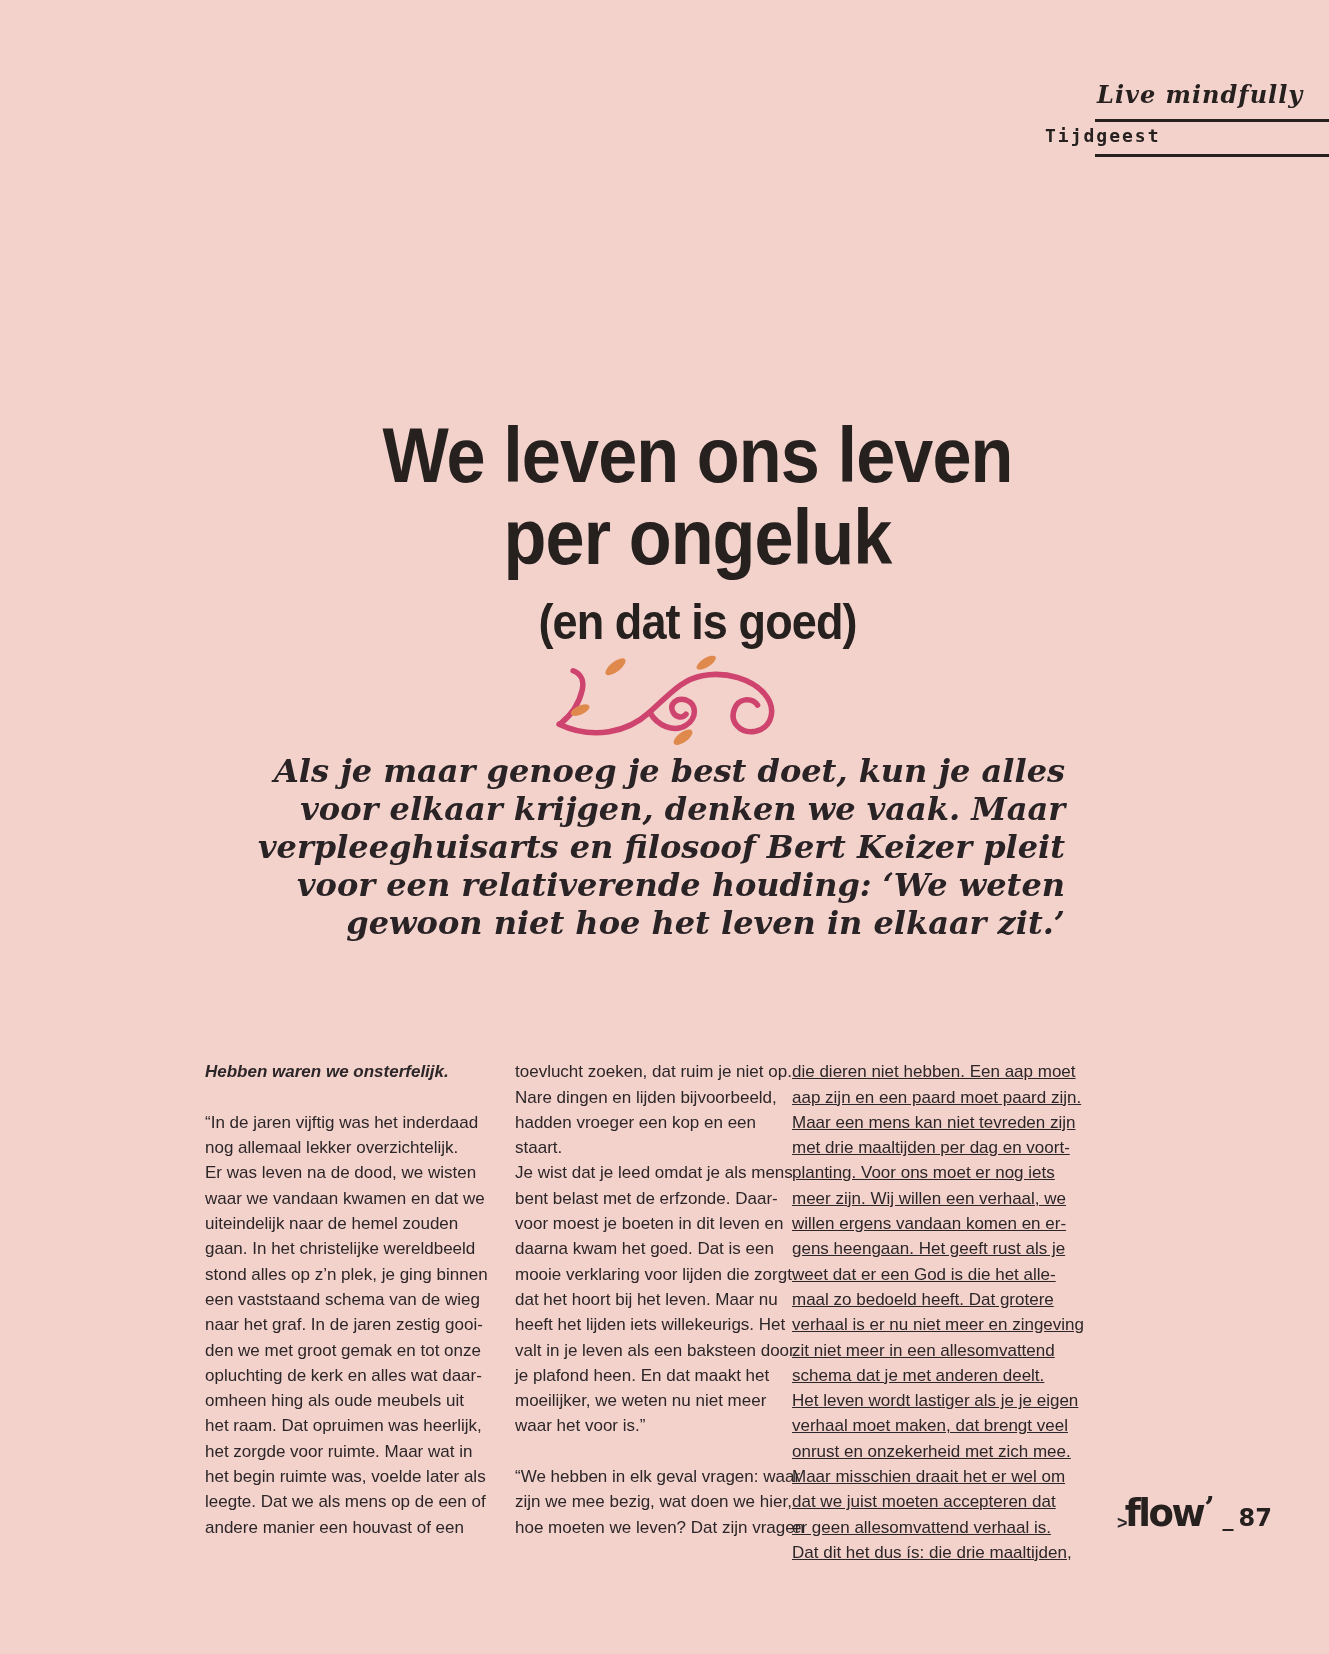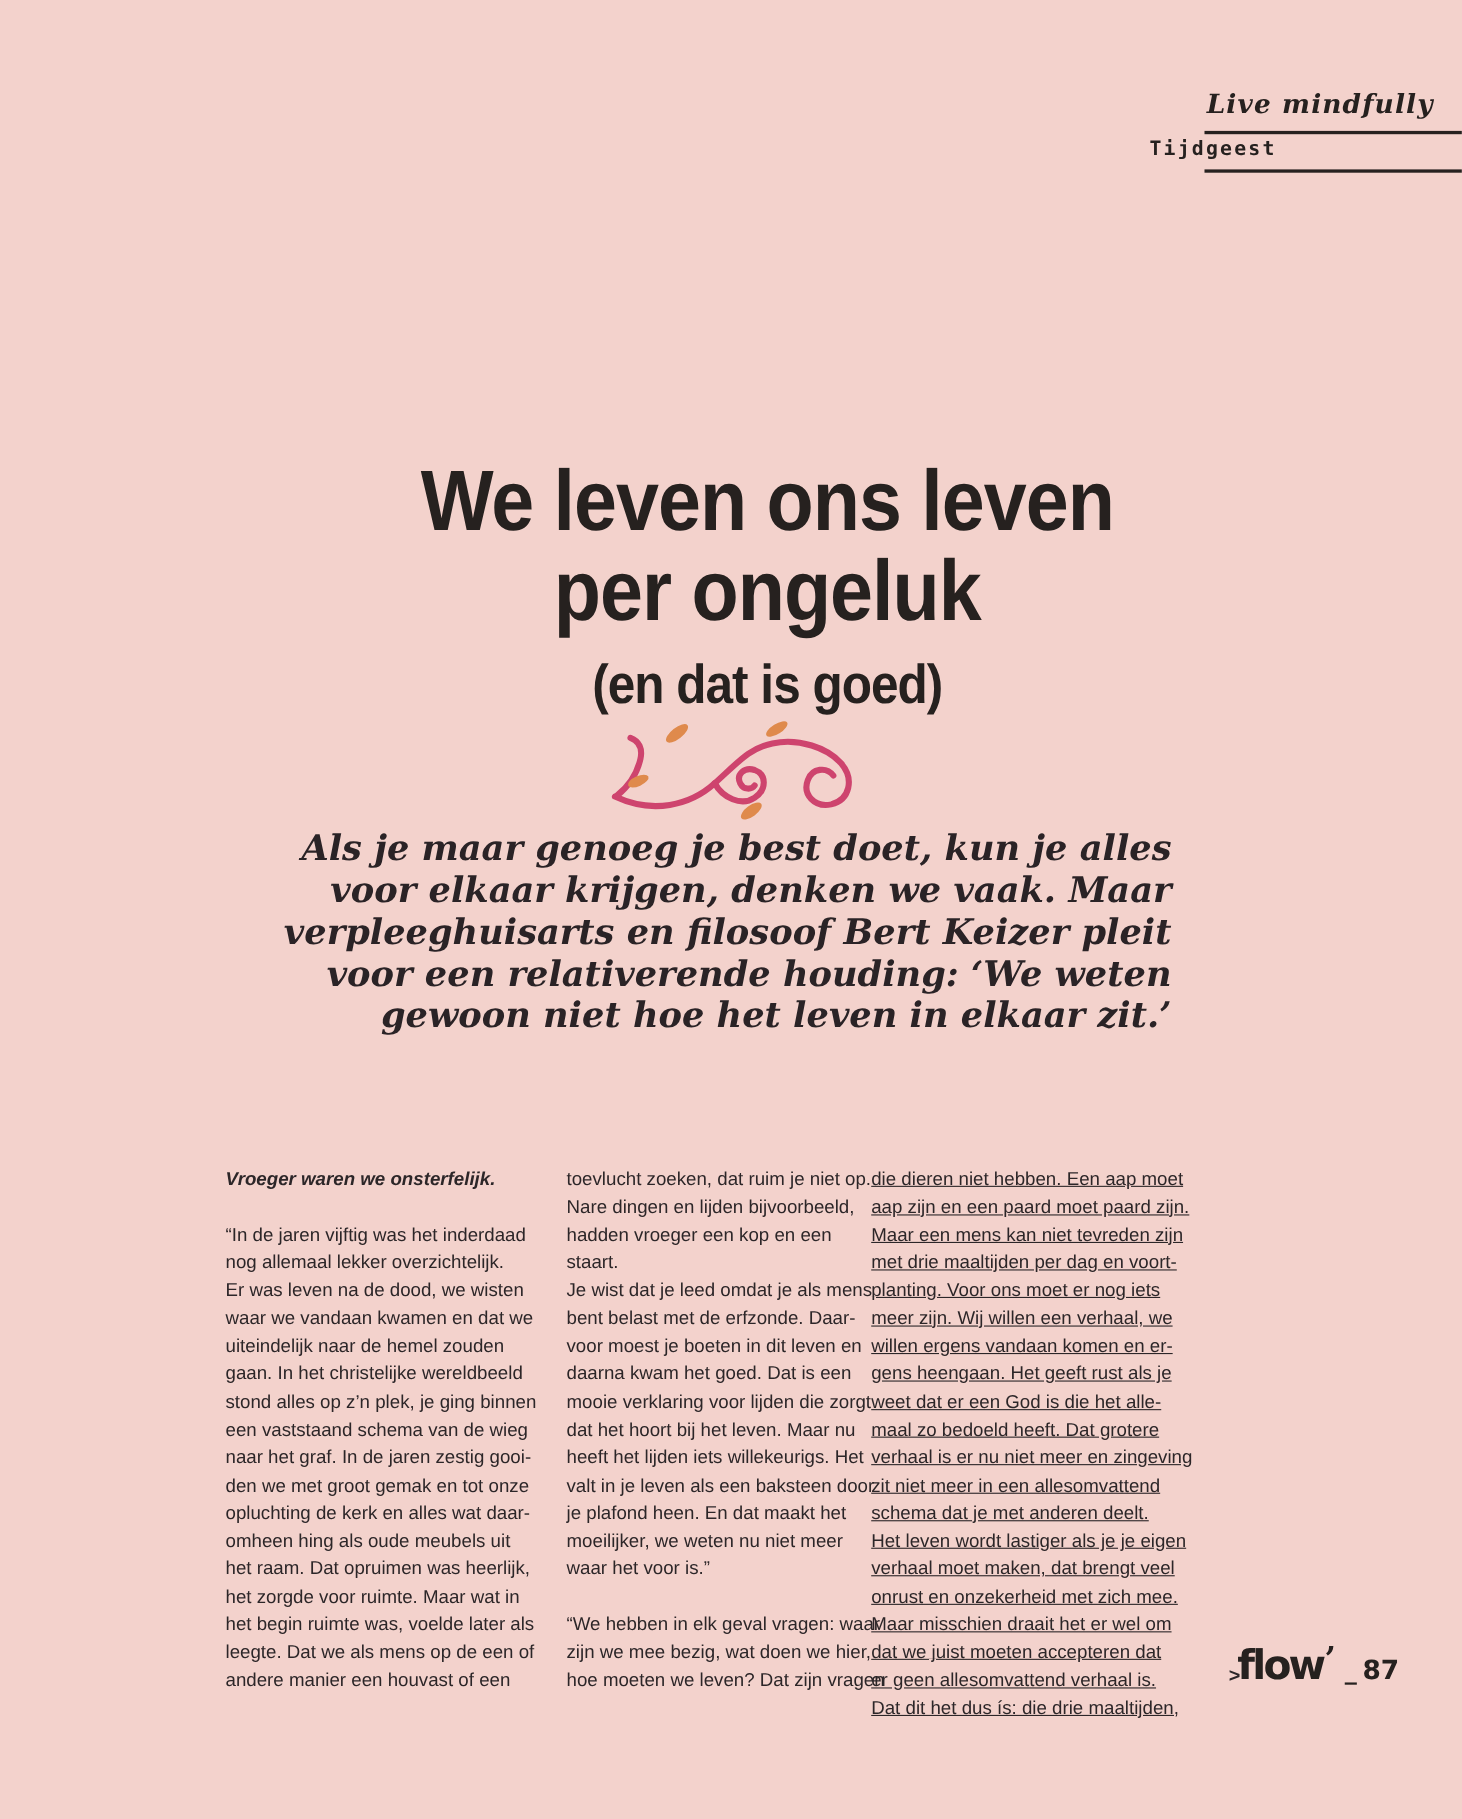--- a/index.html
+++ b/index.html
@@ -116,21 +116,21 @@
   </g>
 </svg>
 
 <div class="abs intro">Als je maar genoeg je best doet, kun je alles
 voor elkaar krijgen, denken we vaak. Maar
 verpleeghuisarts en filosoof Bert Keizer pleit
 voor een relativerende houding: ‘We weten
 gewoon niet hoe het leven in elkaar zit.’</div>
 
 <div class="abs col col1">
-  <div class="q-italic">Vroeger waren we onsterfelijk.</div>
+  <div class="q-italic">Hebben waren we onsterfelijk.</div>
   <div>“In de jaren vijftig was het inderdaad
 nog allemaal lekker overzichtelijk.
 Er was leven na de dood, we wisten
 waar we vandaan kwamen en dat we
 uiteindelijk naar de hemel zouden
 gaan. In het christelijke wereldbeeld
 stond alles op z’n plek, je ging binnen
 een vaststaand schema van de wieg
 naar het graf. In de jaren zestig gooi-
 den we met groot gemak en tot onze

